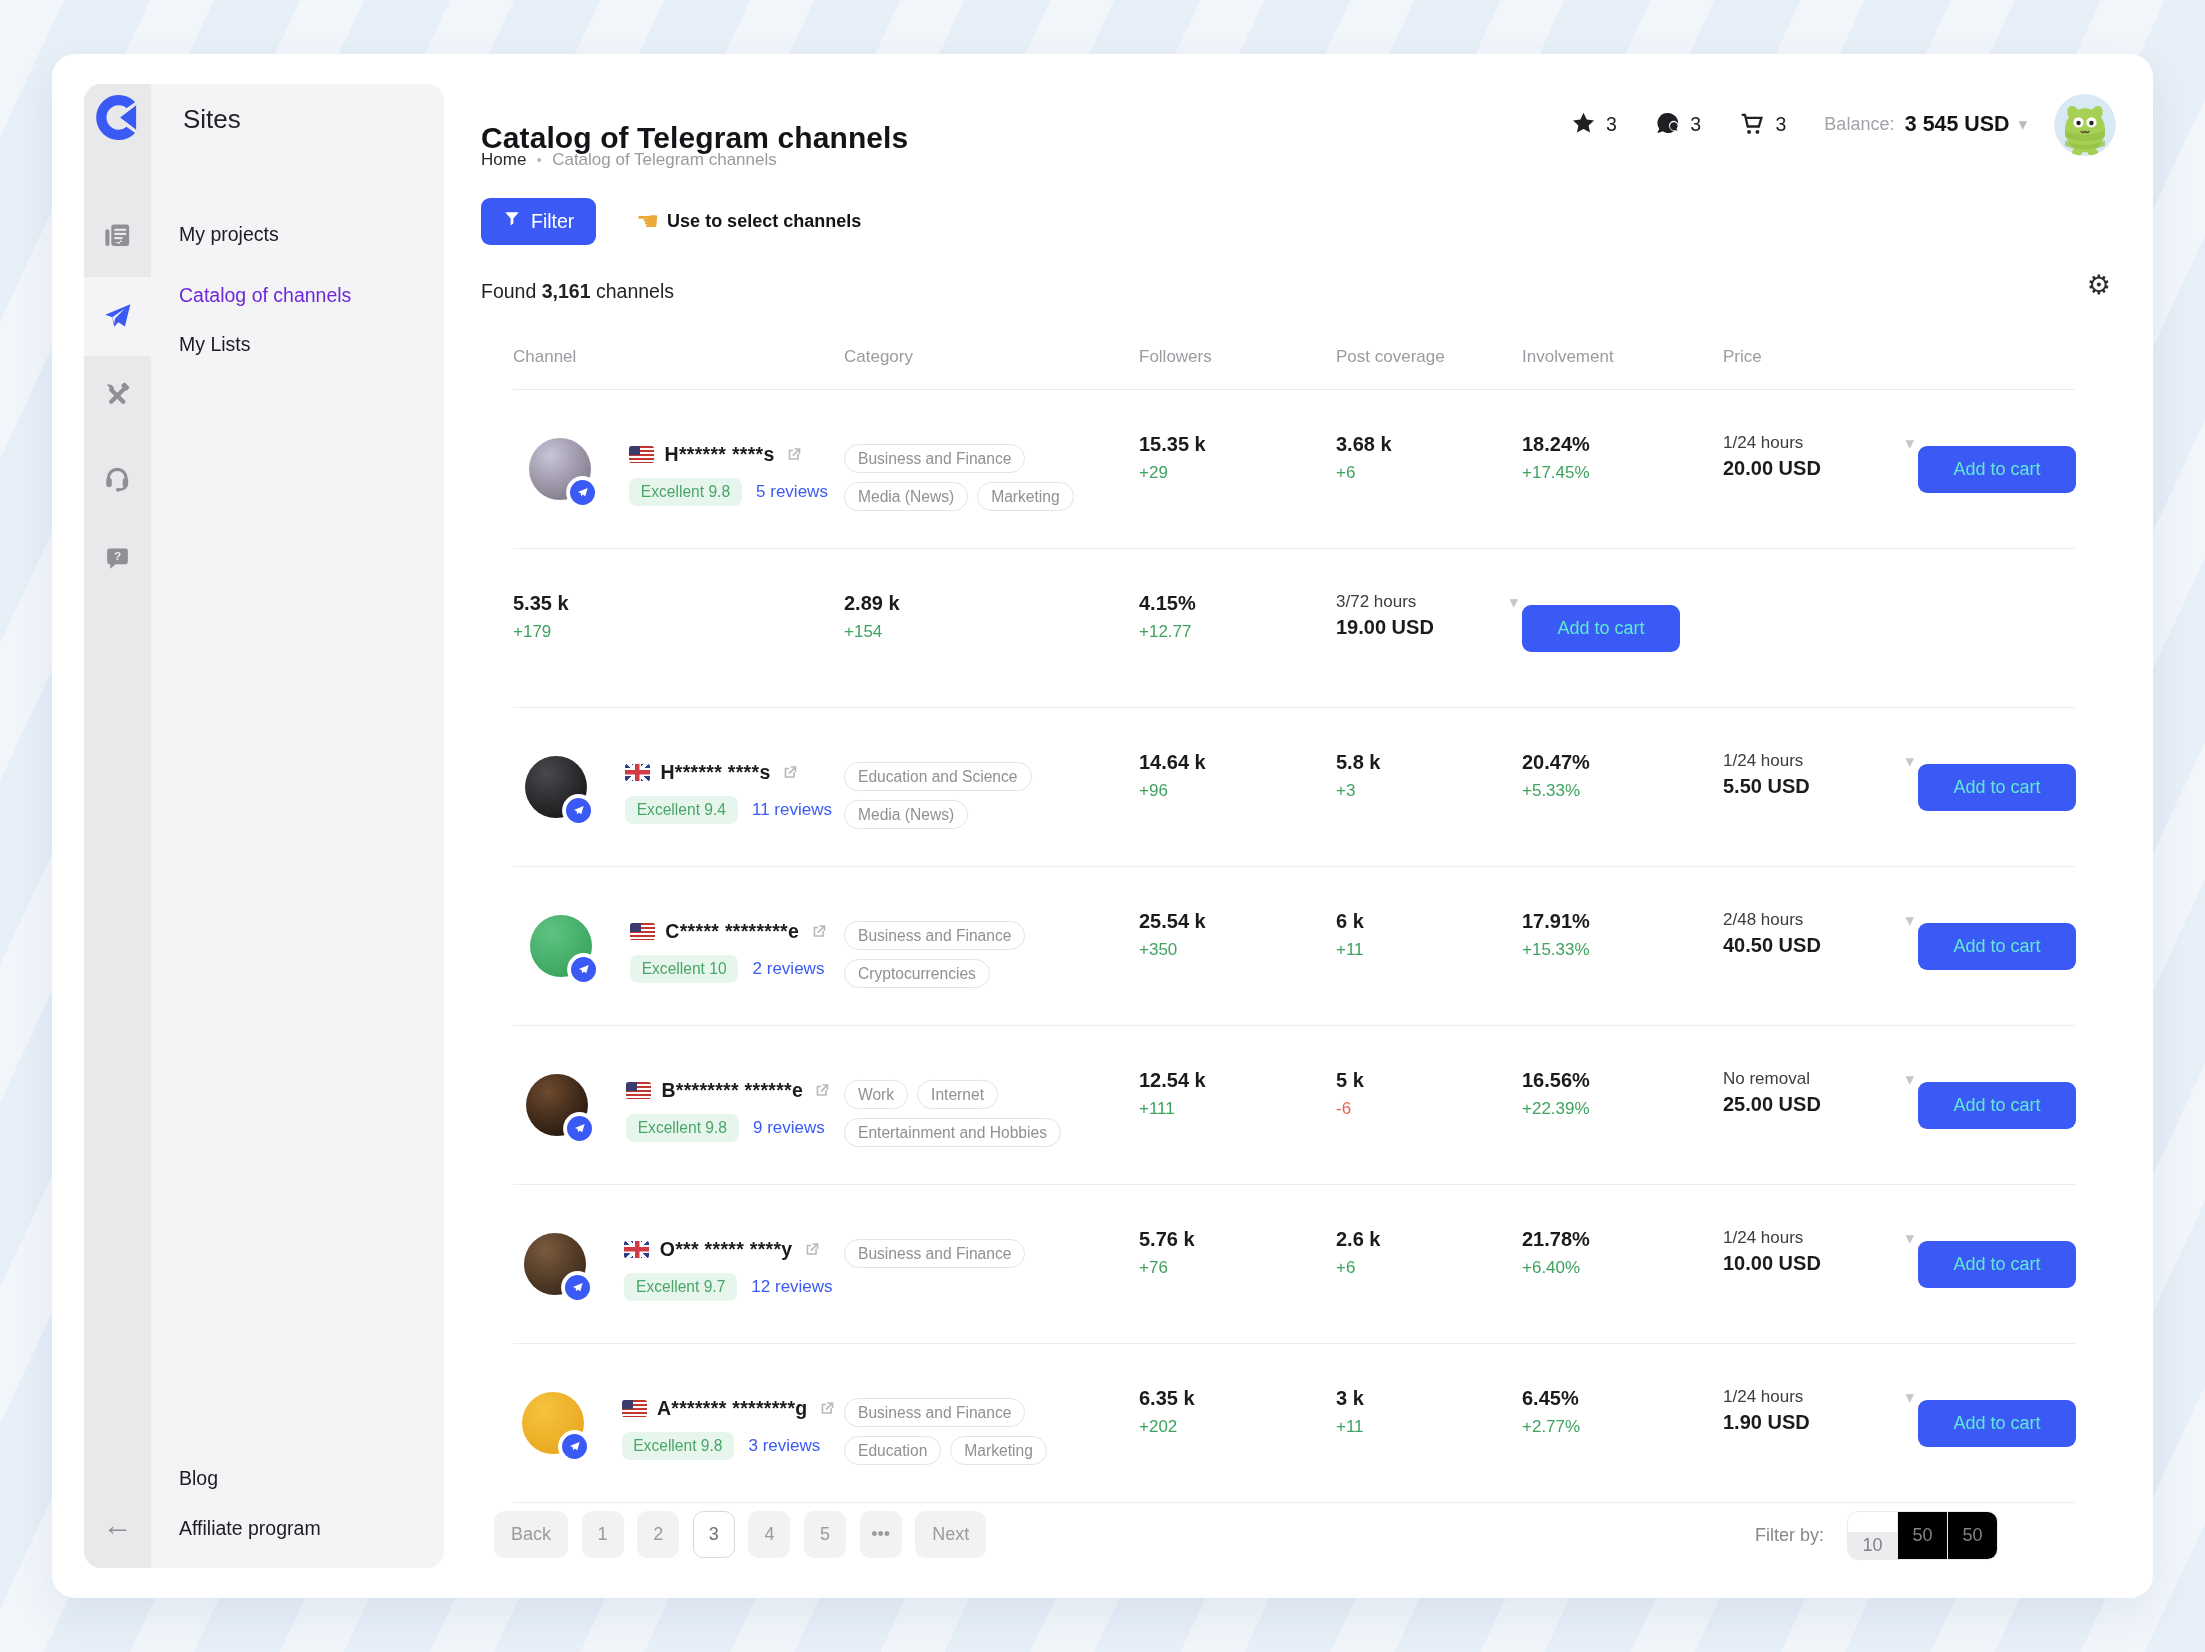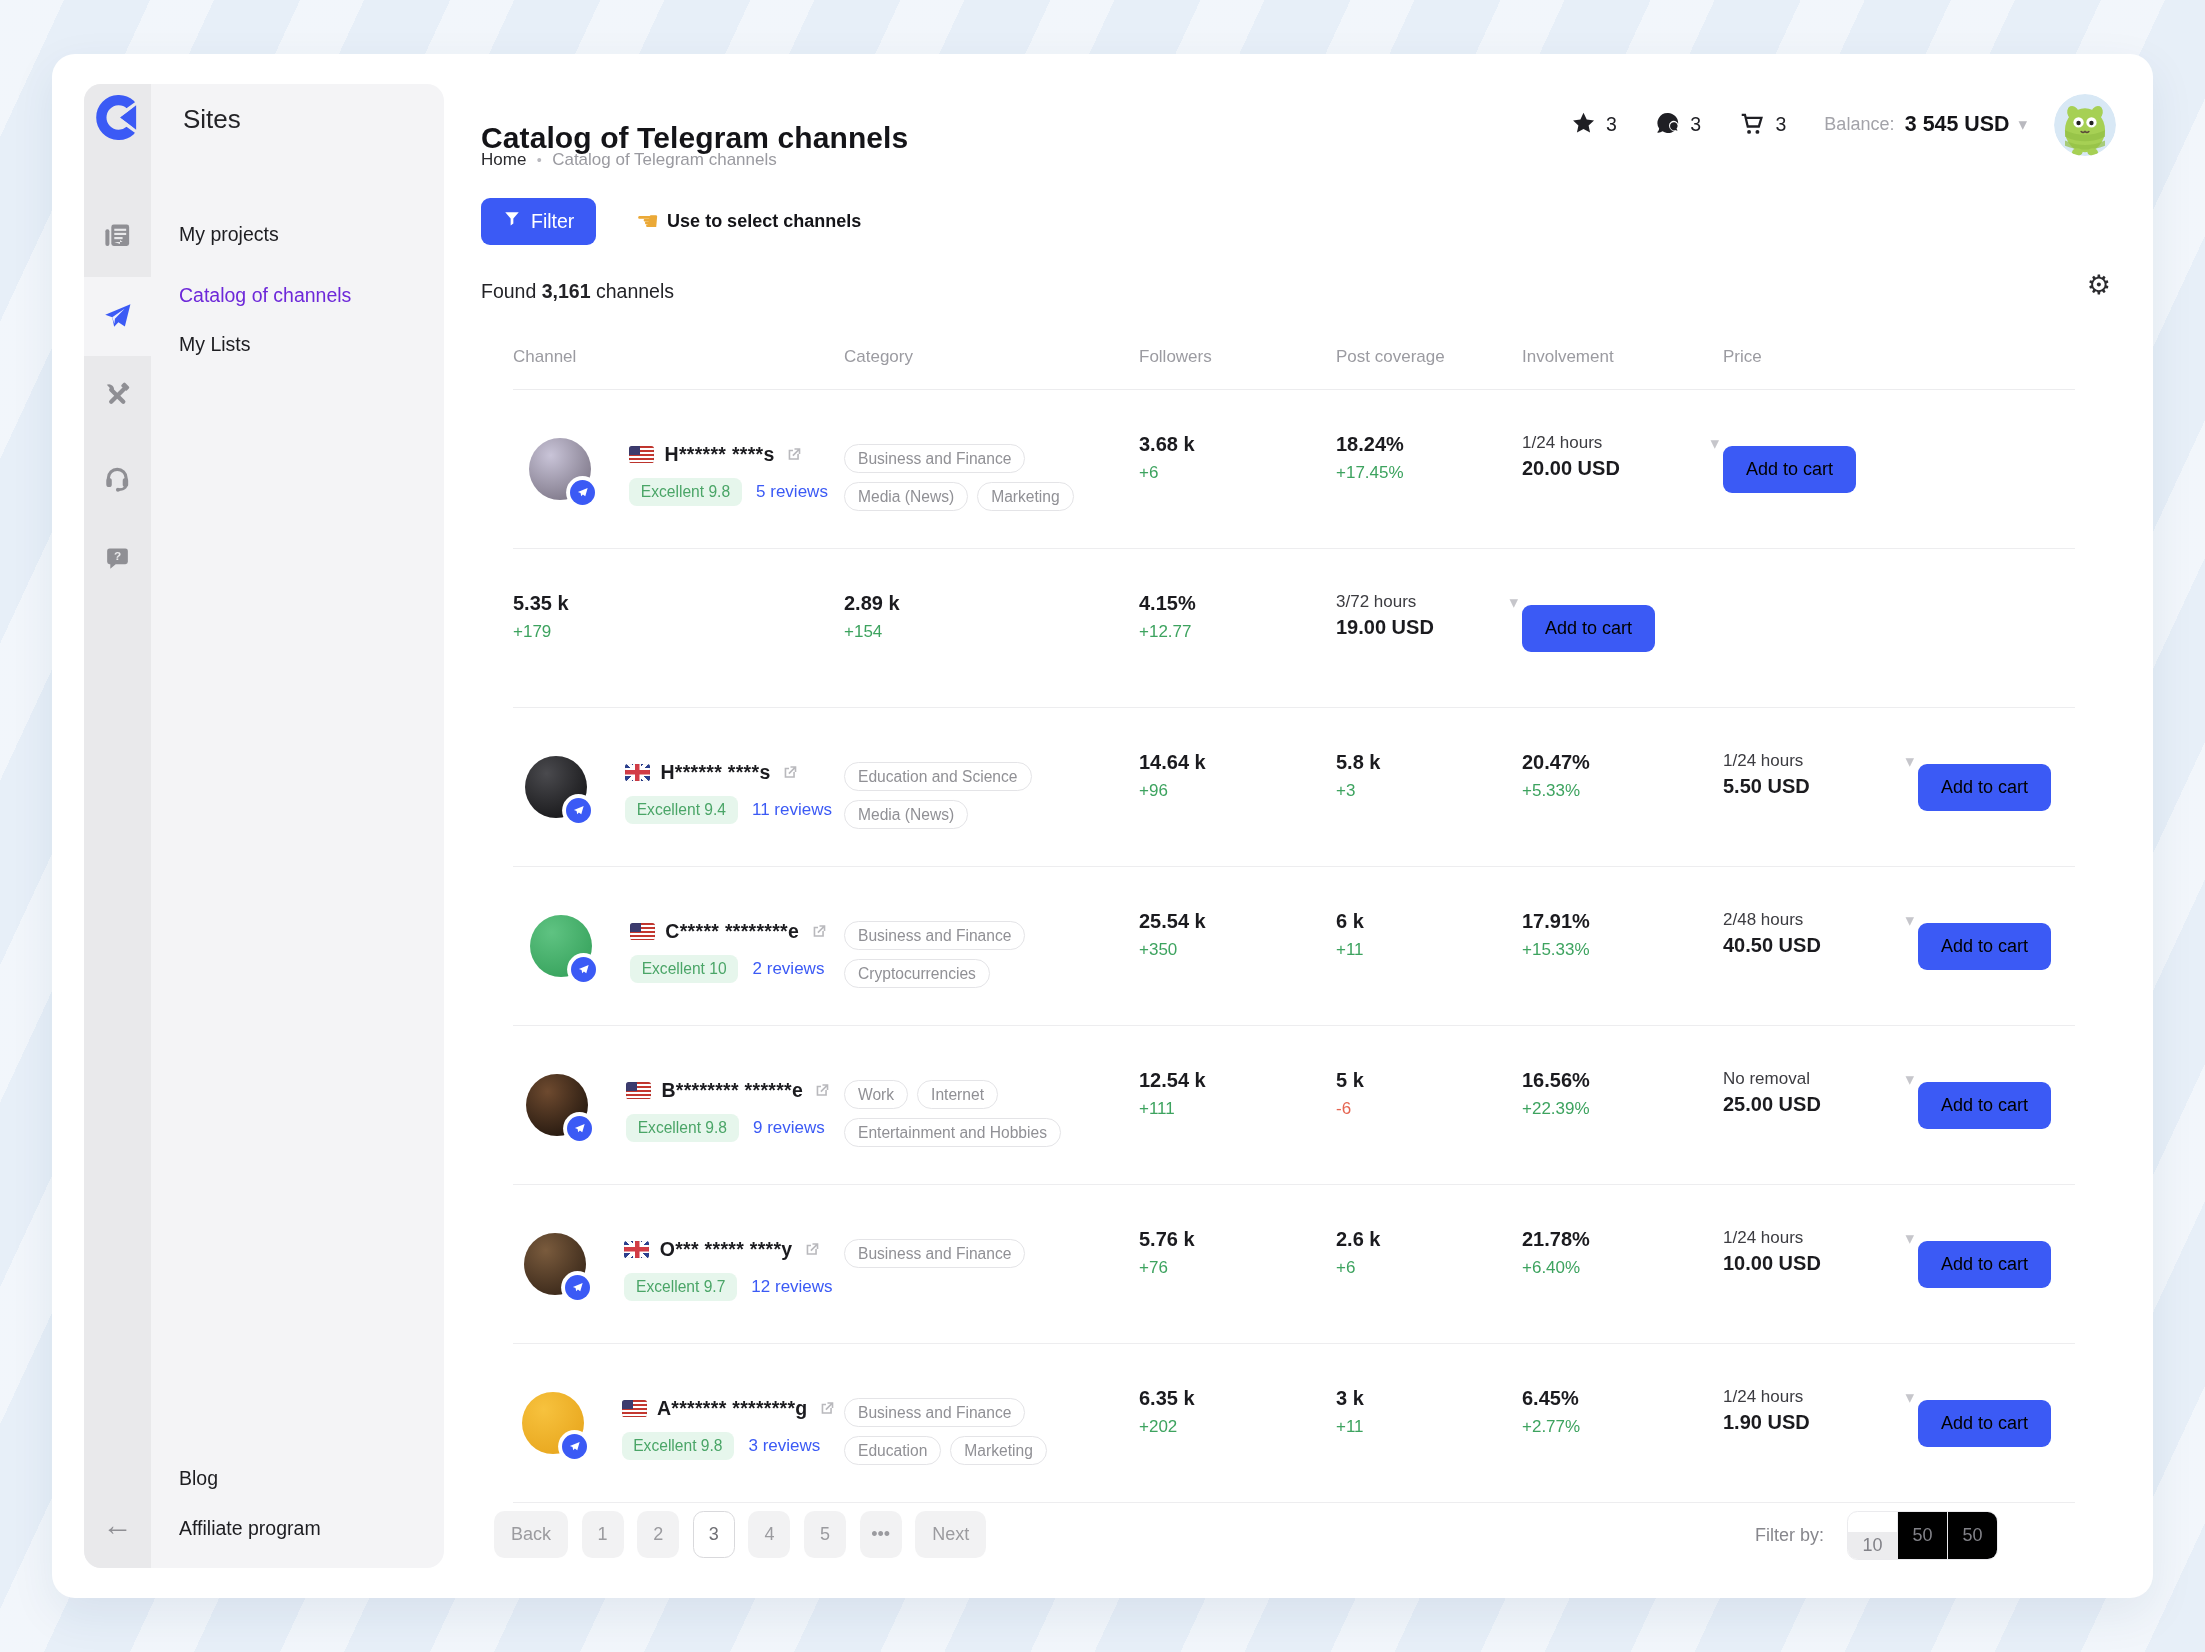--- a/index.html
+++ b/index.html
@@ -80,21 +80,21 @@
   .cat-cell{padding-top:54px;display:flex;flex-wrap:wrap;gap:9px;align-content:flex-start;padding-right:26px;}
   .tag{border:0.6px solid #e4e4e7;color:#909095;font-size:15.6px;padding:4.5px 13px;border-radius:14.3px;height:fit-content;white-space:nowrap;}
   .num{font-size:20px;font-weight:700;color:#1b1b1f;}
   .delta{font-size:17px;color:#3da35f;margin-top:6.5px;}
   .delta.neg{color:#e56450;}
   .price-cell{position:relative;padding-right:39px;}
   .price-terms{font-size:17px;color:#3c3c41;}
   .price-caret{position:absolute;right:3.9px;top:43px;font-size:17px;color:#c6c6cb;cursor:pointer;}
   .price-value{font-size:20px;font-weight:700;color:#1b1b1f;margin-top:4px;}
   .btn-cell{padding-top:56px;}
-  .add-btn{width:133px;height:47px;border:none;border-radius:9px;background:#3b5af5;color:#000000;
+  .add-btn{width:158px;height:47px;border:none;border-radius:9px;background:#3b5af5;color:#5eead4;
     font-size:18px;font-family:inherit;cursor:pointer;}
   
   .pagination{position:absolute;left:442px;top:1457px;display:flex;gap:13.6px;align-items:center;}
   .pg-btn{height:47px;min-width:42px;padding:0 17px;border-radius:10.4px;background:#f2f2f3;color:#9b9b9f;
     font-size:18px;display:flex;align-items:center;justify-content:center;cursor:pointer;box-sizing:border-box;}
   .pg-btn.page{padding:0;width:42px;}
   .pg-btn.active{background:#fff;border:1.3px solid #d9d9dc;color:#6f6f74;}
   .pagesize{position:absolute;top:1457px;right:155px;display:flex;align-items:center;gap:23px;}
   .ps-label{font-size:18px;color:#87878d;}
   .ps-group{display:flex;border:0.6px solid #ebebee;border-radius:10.4px;overflow:hidden;height:47px;}
@@ -282,20 +282,24 @@
           <span class="reviews-link">5 reviews</span>
         </div>
       </div>
     </div>
     <div class="cell cat-cell">
             <span class="tag">Business and Finance</span>
             <span class="tag">Media (News)</span>
             <span class="tag">Marketing</span>
           </div>
     <div class="cell">
+      <div class="num">15.35 k</div>
+      <div class="delta">+29</div>
+    </div>
+    <div class="cell">
       <div class="num">3.68 k</div>
       <div class="delta">+6</div>
     </div>
     <div class="cell">
       <div class="num">18.24%</div>
       <div class="delta">+17.45%</div>
     </div>
     <div class="cell price-cell">
       <div class="price-terms">1/24 hours</div>
       <span class="price-caret">▾</span>

